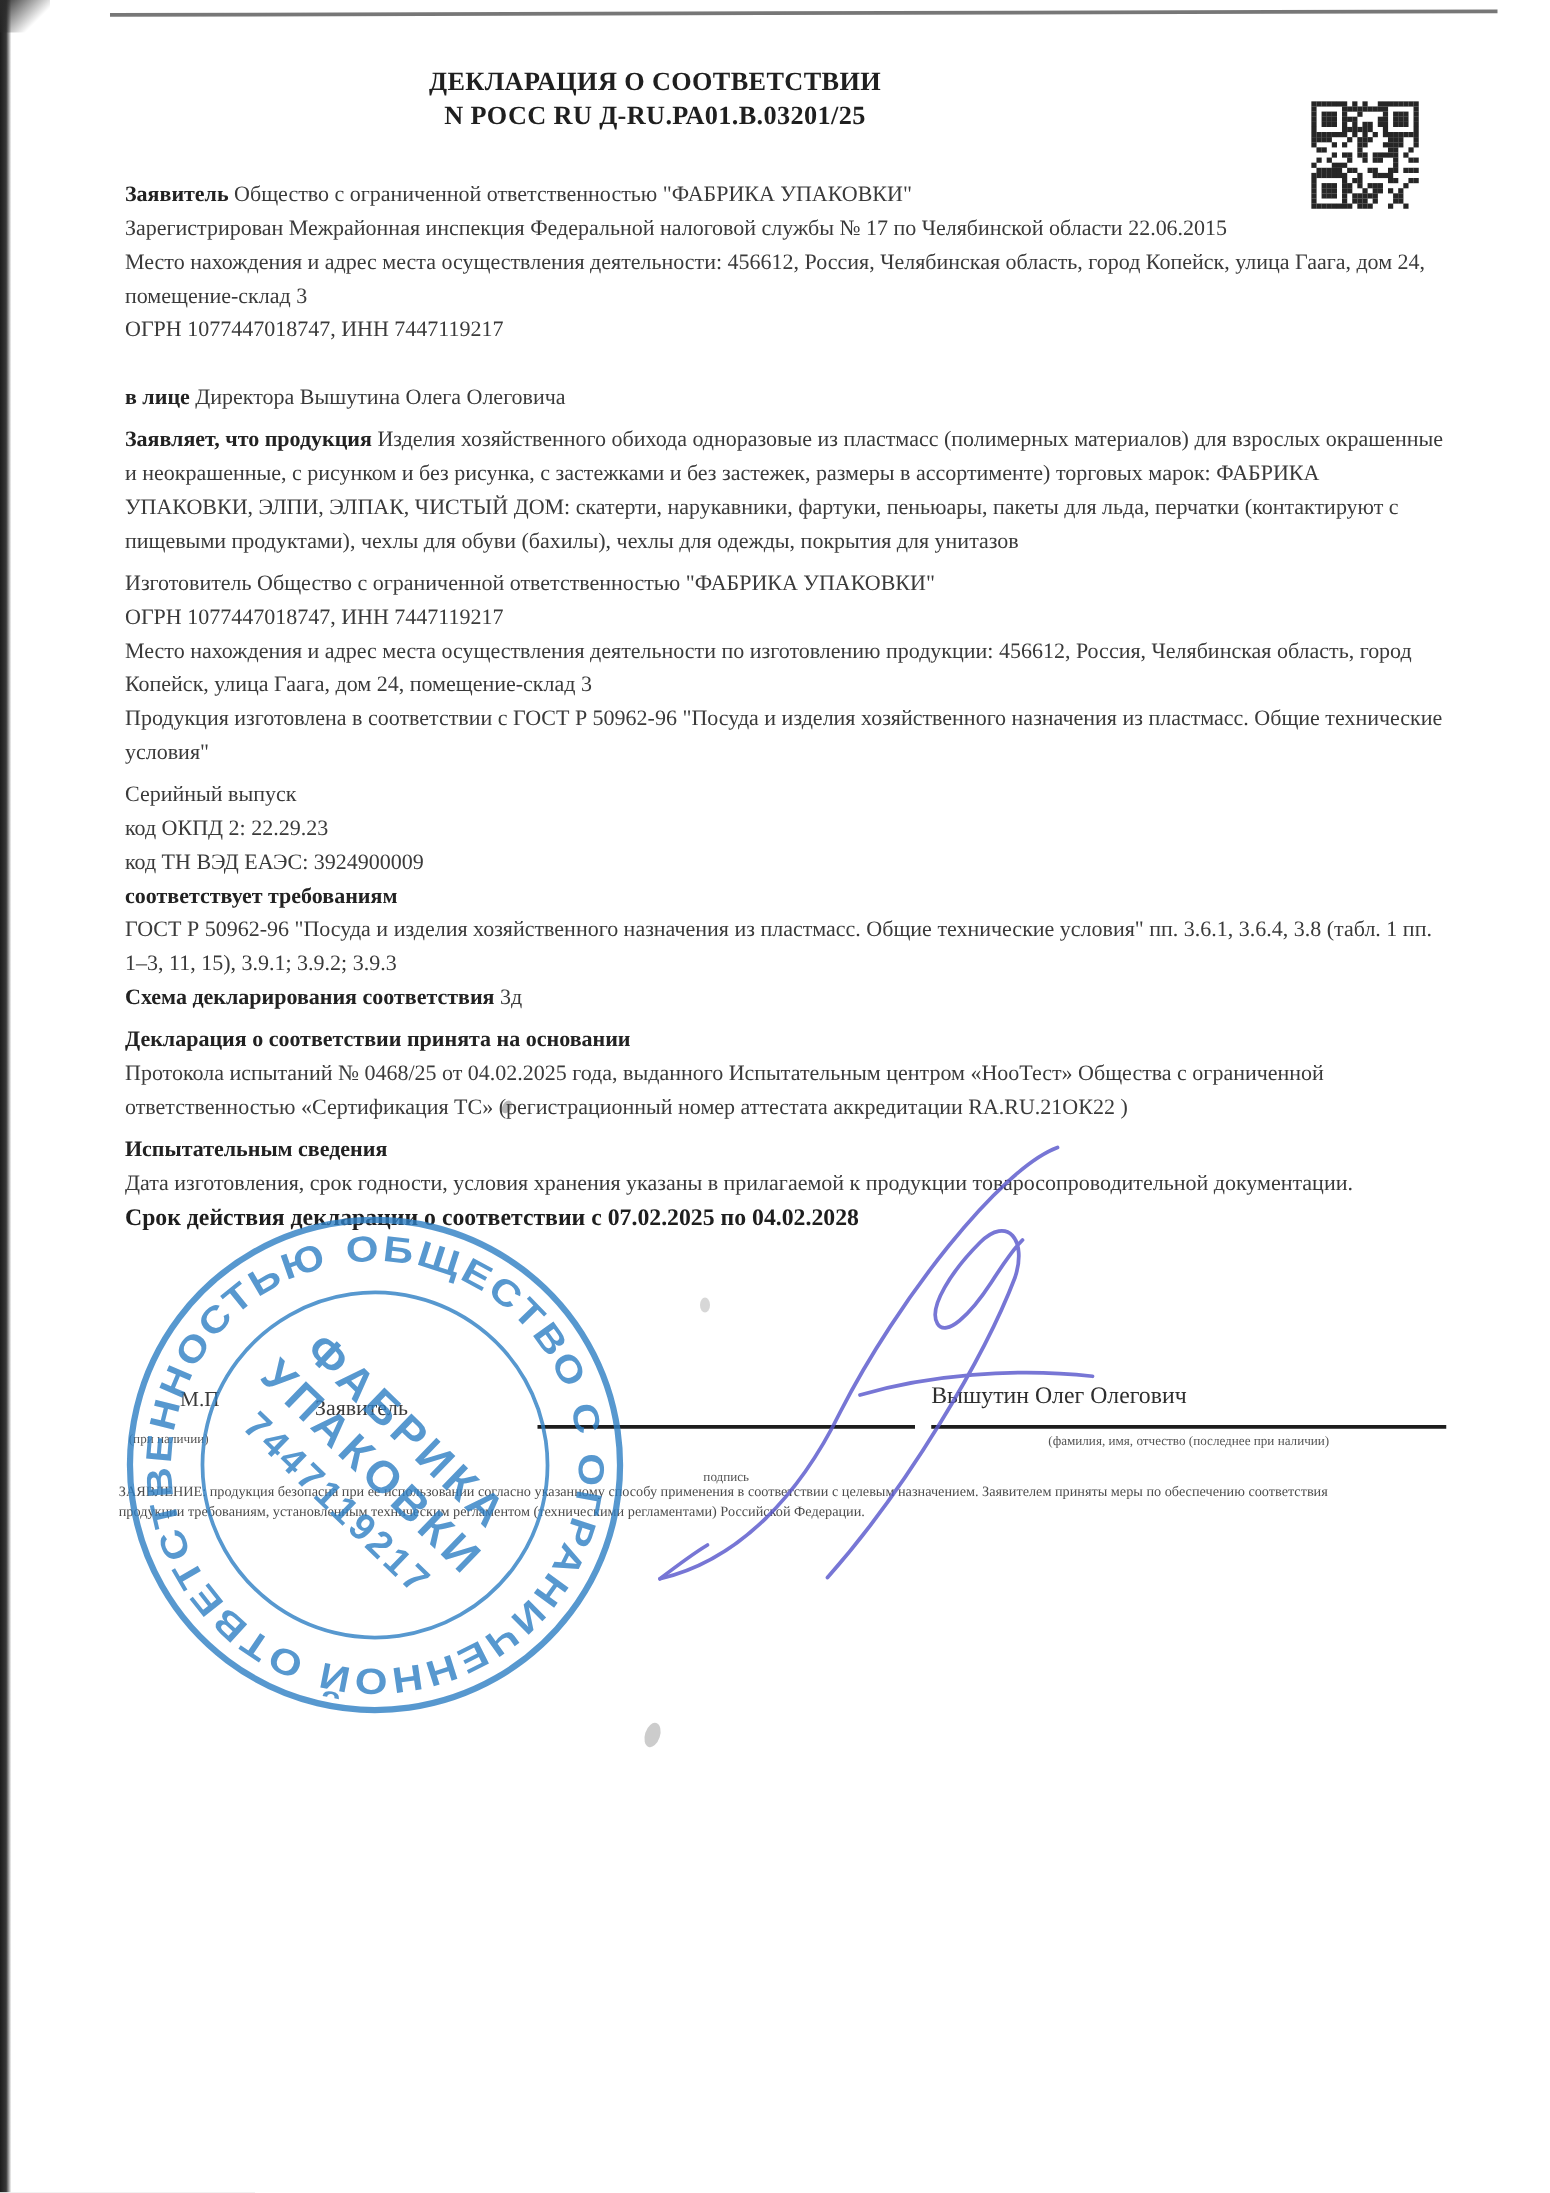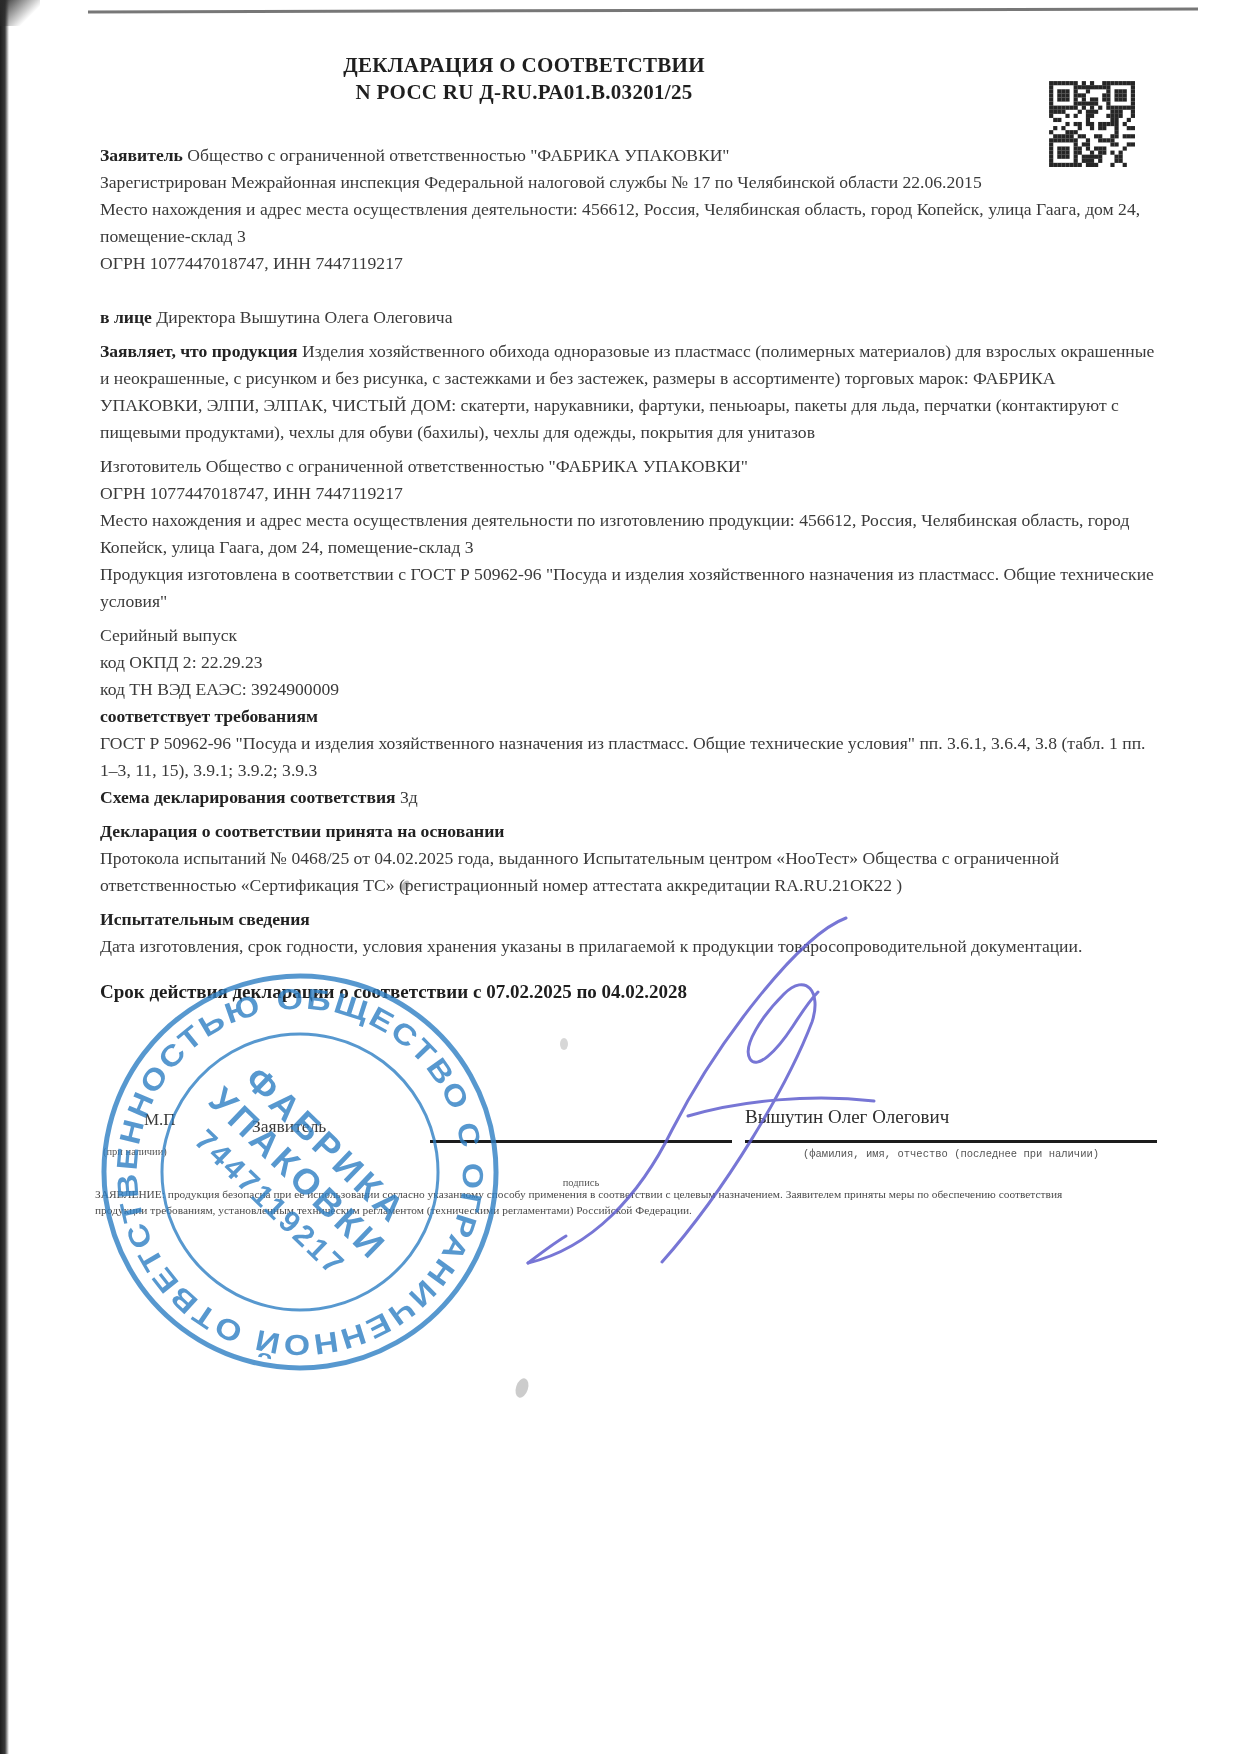--- a/index.html
+++ b/index.html
@@ -25,34 +25,34 @@
   .speck3{position:absolute;left:560px;top:1038px;width:8px;height:12px;border-radius:50%;
     background:#9a9a9a;opacity:.4;}
 
   .content{position:absolute;left:100px;top:52px;width:1058px;}
   .title-wrap{width:848px;text-align:center;margin-bottom:36px;}
   .title-line{font-weight:bold;font-size:21px;line-height:27px;color:#1f1f1f;letter-spacing:.3px;}
 
   p{margin:0;font-size:17.6px;line-height:27px;}
   p.gap{margin-top:7px;}
   b{color:#222;}
-  .validity{margin-top:18px;font-size:19px;font-weight:bold;color:#1e1e1e;}
+  .validity{margin-top:1px;font-size:19px;font-weight:bold;color:#1e1e1e;}
 
   .qr-box{position:absolute;left:1045px;top:77px;width:94px;height:94px;background:#fff;}
   .qr-box svg{width:100%;height:100%;}
 
   
   .sig-mp{position:absolute;left:144px;top:1110px;font-size:17px;}
   .sig-mp-note{position:absolute;left:103px;top:1146px;font-size:10.5px;color:#555;}
   .sig-applicant{position:absolute;left:252px;top:1116px;font-size:17.5px;}
   .sig-line1{position:absolute;left:430px;top:1140px;width:302px;height:2.5px;background:#1d1d1d;}
   .sig-line1-note{position:absolute;left:430px;top:1148px;width:302px;text-align:center;font-size:10.5px;color:#555;margin-top:29px;}
   .sig-name{position:absolute;left:745px;top:1106px;width:412px;text-align:left;font-size:19px;color:#2e2e2e;}
   .sig-line2{position:absolute;left:745px;top:1140px;width:412px;height:2.5px;background:#1d1d1d;}
-  .sig-line2-note{position:absolute;left:745px;top:1148px;width:412px;text-align:center;font-size:10.5px;color:#555;font-family:Liberation Mono, monospace;}
+  .sig-line2-note{position:absolute;left:745px;top:1148px;width:412px;text-align:center;font-size:10.5px;color:#555;}
 
   .fine-print{position:absolute;left:95px;top:1164px;width:1015px;
     font-size:11.4px;line-height:16px;color:#4c4c4c;margin-top:22px;}
 
   .stamp{position:absolute;left:85px;top:957px;width:430px;height:430px;
     opacity:.8;pointer-events:none;}
   .signature-svg{position:absolute;left:0;top:0;width:1240px;height:1754px;pointer-events:none;}
 </style>
 </head>
 <body>

